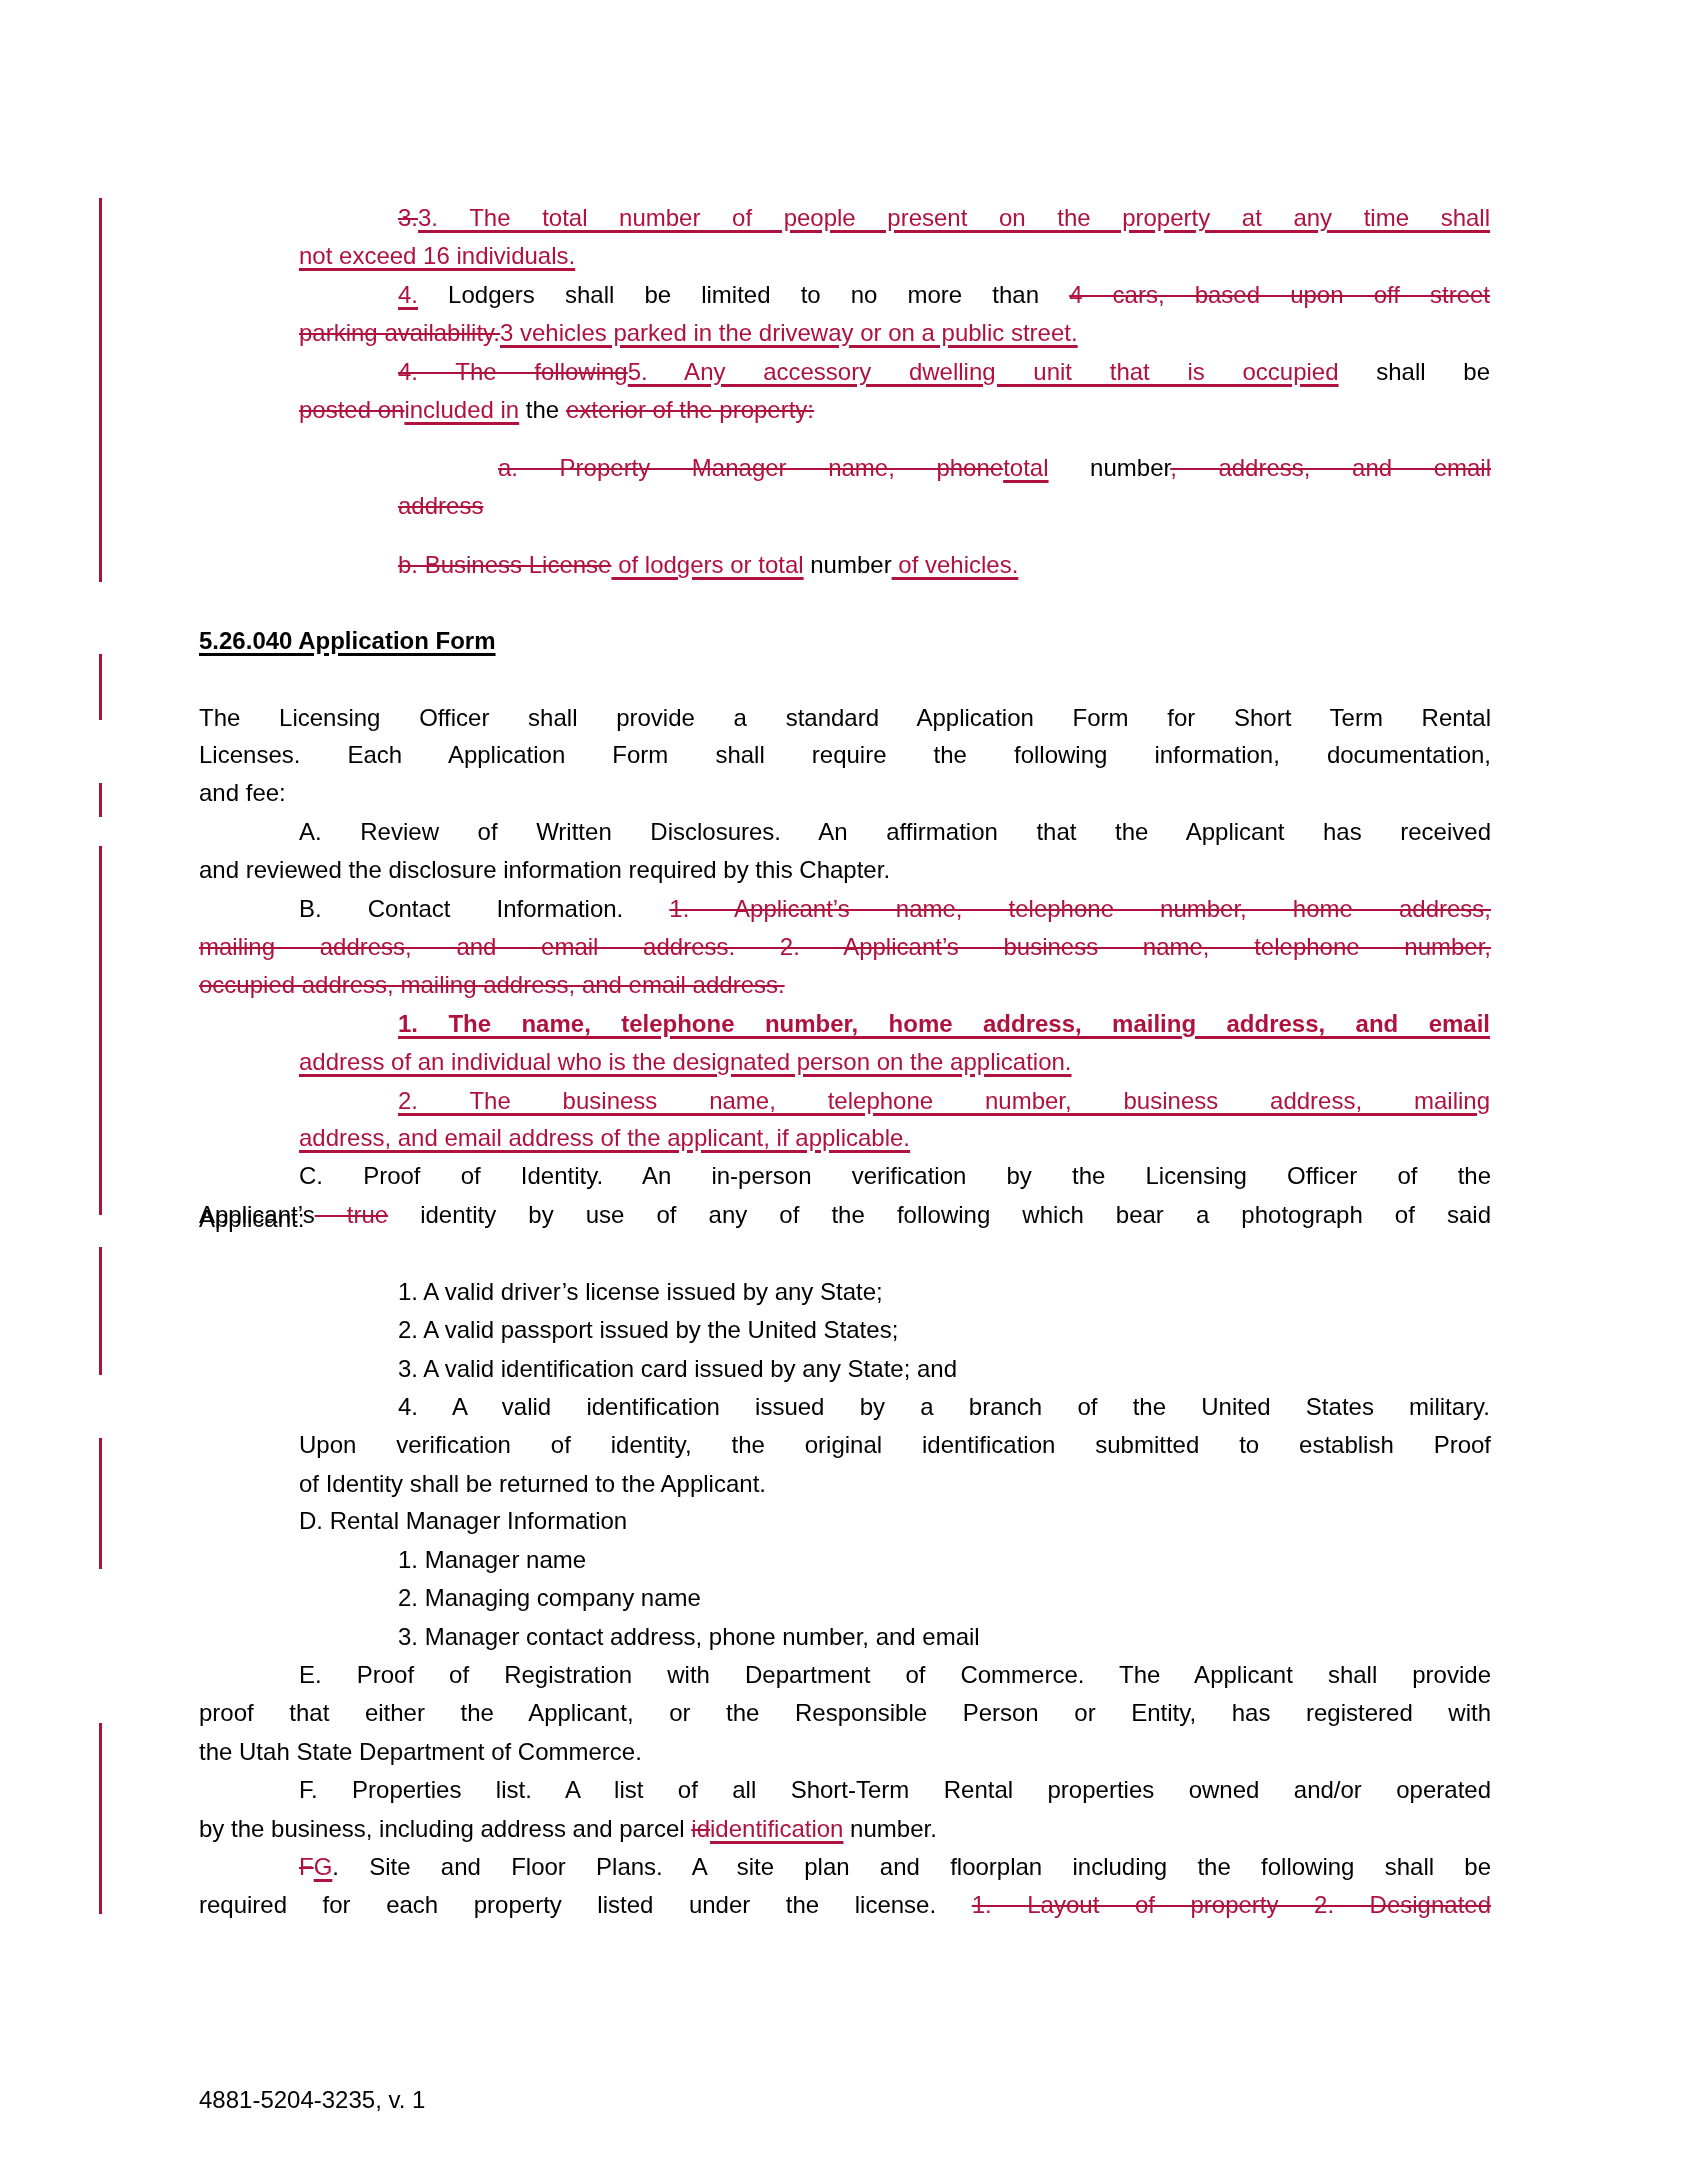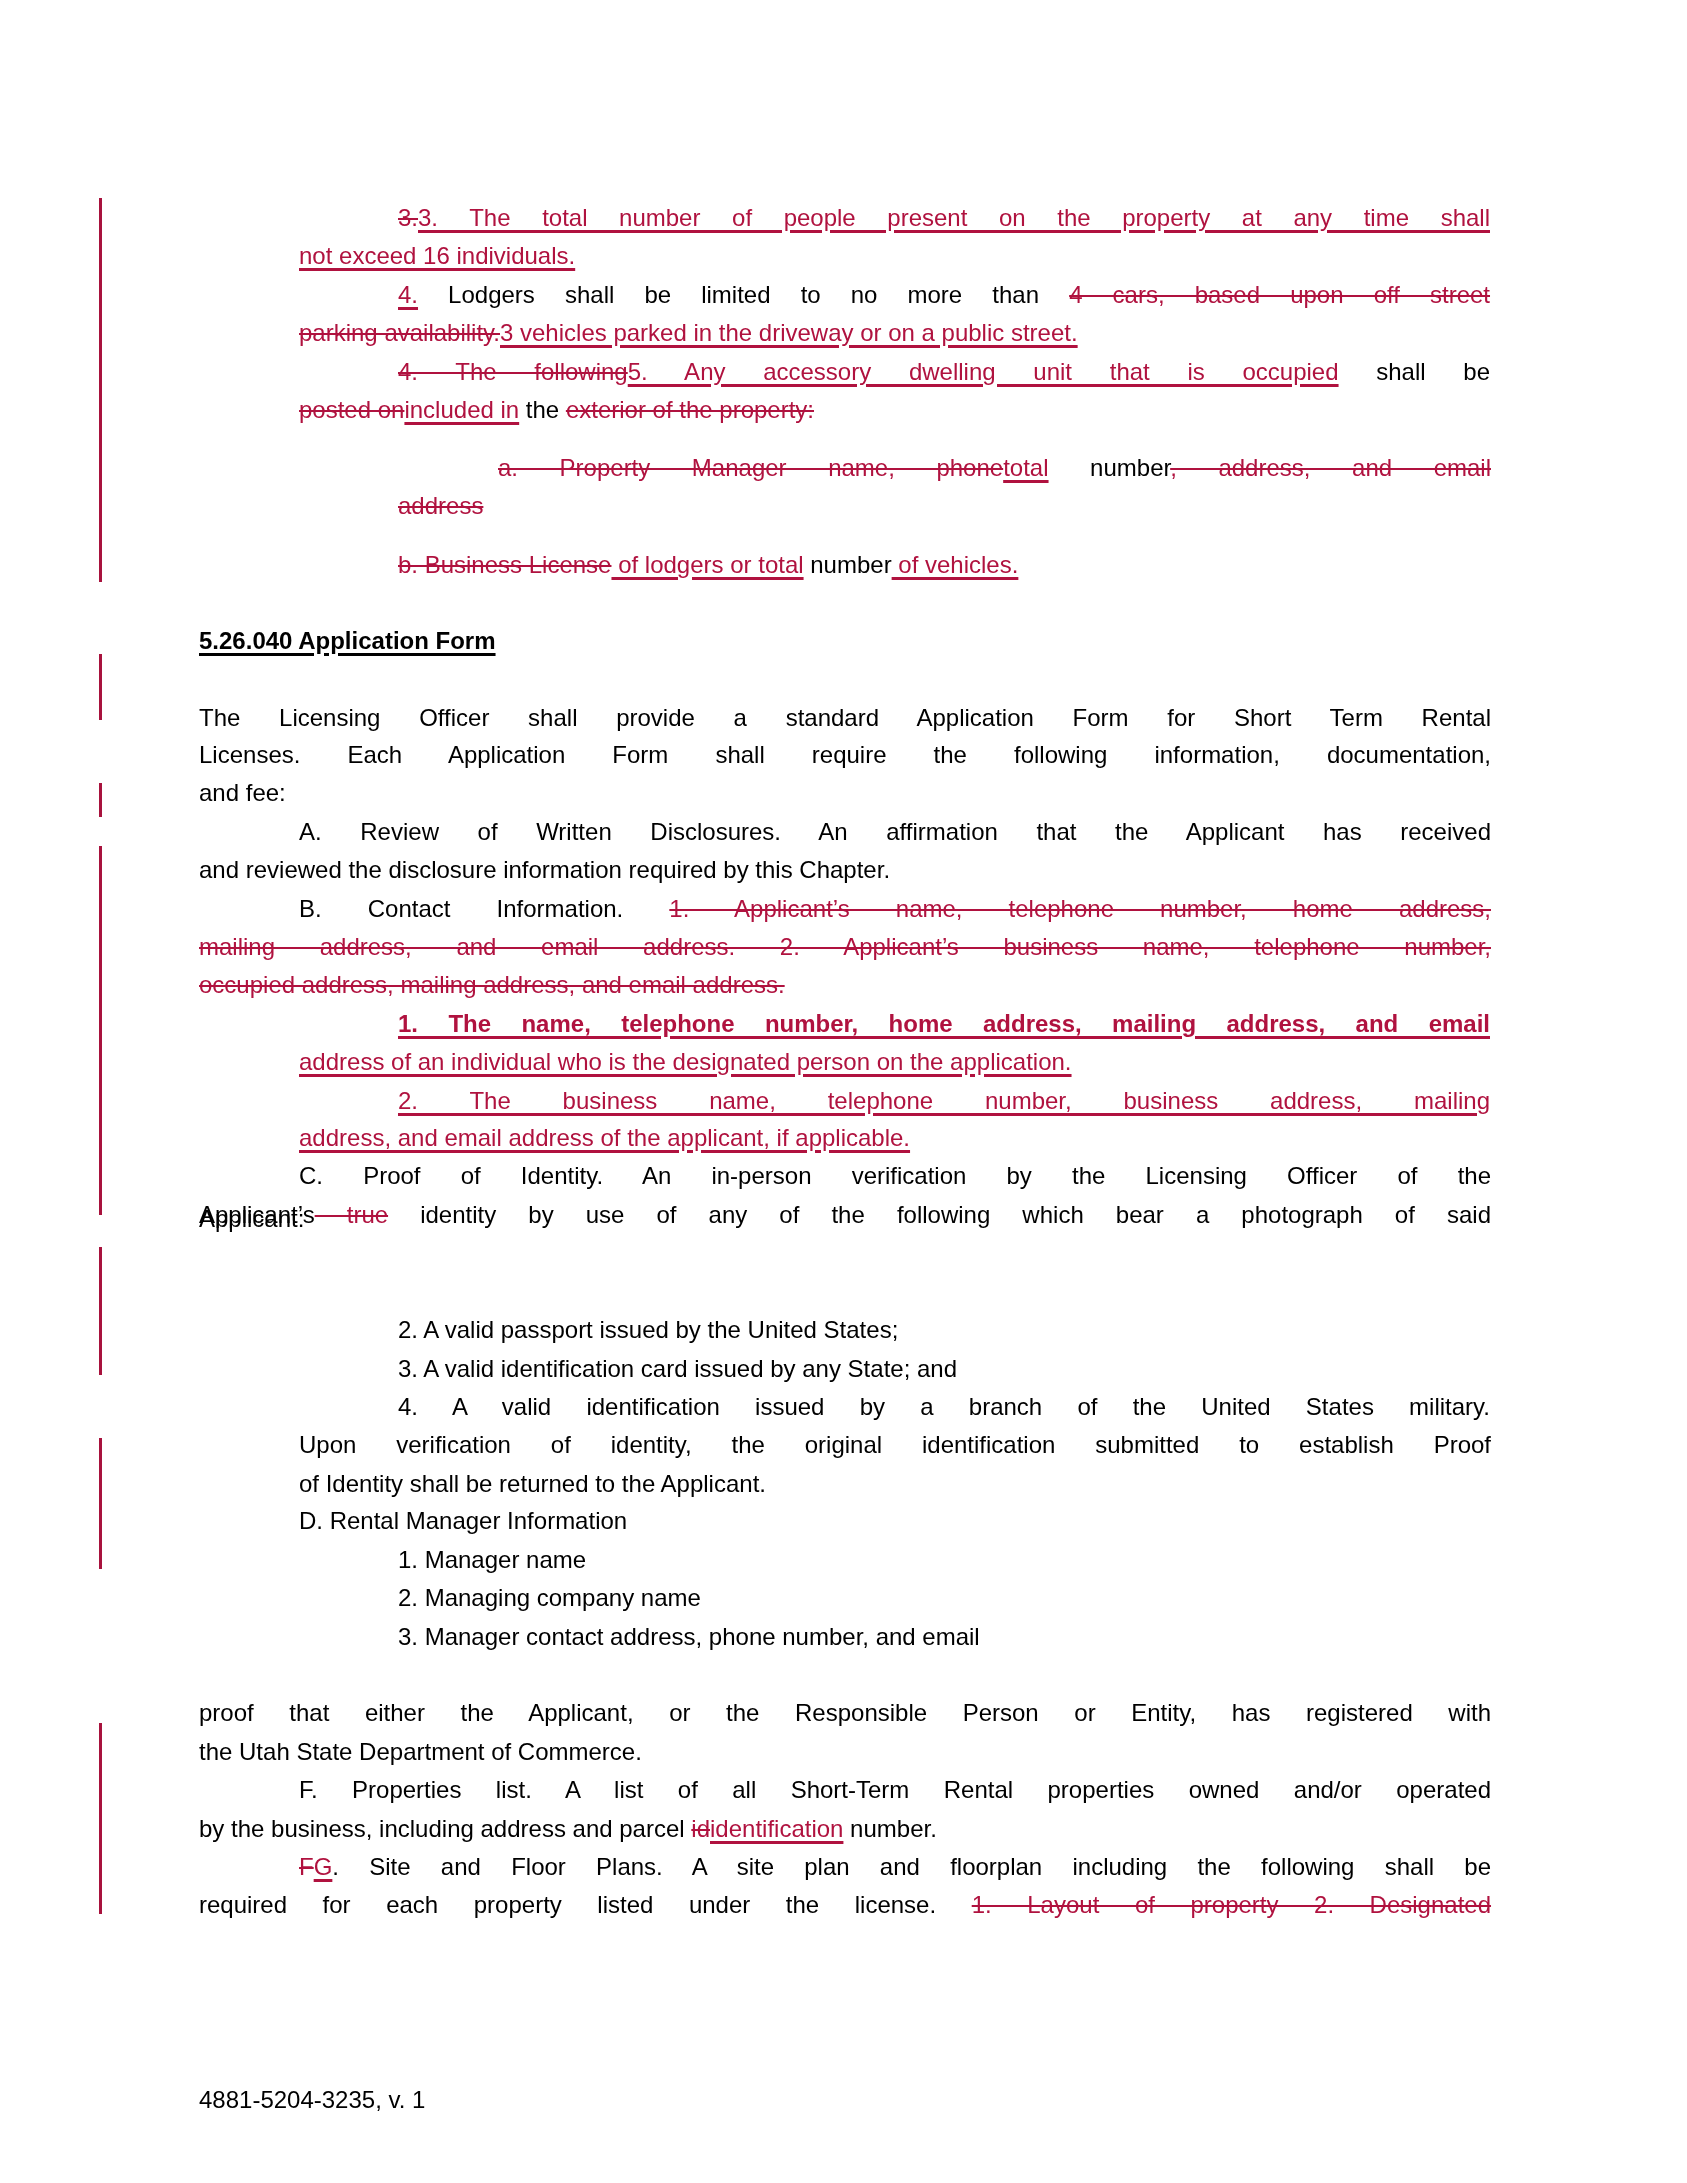--- a/index.html
+++ b/index.html
@@ -48,29 +48,31 @@
   <div class="line just" style="left:299px;top:890px;width:1192px;"><span class="">B. Contact Information. </span><span class="del">1. Applicant’s name, telephone number, home address,</span></div>
   <div class="line just" style="left:199px;top:928px;width:1292px;"><span class="del">mailing address, and email address. 2. Applicant’s business name, telephone number,</span></div>
   <div class="line" style="left:199px;top:966px;"><span class="del">occupied address, mailing address, and email address.</span></div>
   <div class="line just" style="left:398px;top:1005px;width:1092px;font-weight:bold;"><span class="ins">1. The name, telephone number, home address, mailing address, and email</span></div>
   <div class="line" style="left:299px;top:1043px;"><span class="ins">address of an individual who is the designated person on the application.</span></div>
   <div class="line just" style="left:398px;top:1082px;width:1092px;"><span class="ins">2. The business name, telephone number, business address, mailing</span></div>
   <div class="line" style="left:299px;top:1119px;"><span class="ins">address, and email address of the applicant, if applicable.</span></div>
   <div class="line just" style="left:299px;top:1157px;width:1192px;"><span class="">C. Proof of Identity. An in-person verification by the Licensing Officer of the</span></div>
   <div class="line just" style="left:199px;top:1196px;width:1292px;"><span class="">Applicant’s</span><span class="del"> true</span><span class=""> identity by use of any of the following which bear a photograph of said</span></div>
   <div class="line" style="left:199px;top:1200px;"><span class="">Applicant:</span></div>
+  <div class="line" style="left:398px;top:1273px;"><span class="">1. A valid driver’s license issued by any State;</span></div>
   <div class="line" style="left:398px;top:1311px;"><span class="">2. A valid passport issued by the United States;</span></div>
   <div class="line" style="left:398px;top:1350px;"><span class="">3. A valid identification card issued by any State; and</span></div>
   <div class="line just" style="left:398px;top:1388px;width:1092px;"><span class="">4. A valid identification issued by a branch of the United States military.</span></div>
   <div class="line just" style="left:299px;top:1426px;width:1192px;"><span class="">Upon verification of identity, the original identification submitted to establish Proof</span></div>
   <div class="line" style="left:299px;top:1465px;"><span class="">of Identity shall be returned to the Applicant.</span></div>
   <div class="line" style="left:299px;top:1502px;"><span class="">D. Rental Manager Information</span></div>
   <div class="line" style="left:398px;top:1541px;"><span class="">1. Manager name</span></div>
   <div class="line" style="left:398px;top:1579px;"><span class="">2. Managing company name</span></div>
   <div class="line" style="left:398px;top:1618px;"><span class="">3. Manager contact address, phone number, and email</span></div>
+  <div class="line just" style="left:299px;top:1656px;width:1192px;"><span class="">E. Proof of Registration with Department of Commerce. The Applicant shall provide</span></div>
   <div class="line just" style="left:199px;top:1694px;width:1292px;"><span class="">proof that either the Applicant, or the Responsible Person or Entity, has registered with</span></div>
   <div class="line" style="left:199px;top:1733px;"><span class="">the Utah State Department of Commerce.</span></div>
   <div class="line just" style="left:299px;top:1771px;width:1192px;"><span class="">F. Properties list. A list of all Short-Term Rental properties owned and/or operated</span></div>
   <div class="line" style="left:199px;top:1810px;"><span class="">by the business, including address and parcel </span><span class="del">id</span><span class="ins">identification</span><span class=""> number.</span></div>
   <div class="line just" style="left:299px;top:1848px;width:1192px;"><span class="del">F</span><span class="ins">G</span><span class="">. Site and Floor Plans. A site plan and floorplan including the following shall be</span></div>
   <div class="line just" style="left:199px;top:1886px;width:1292px;"><span class="">required for each property listed under the license. </span><span class="del">1. Layout of property 2. Designated</span></div>
 
   <div class="footer">4881-5204-3235, v. 1</div>
 </div>
 

